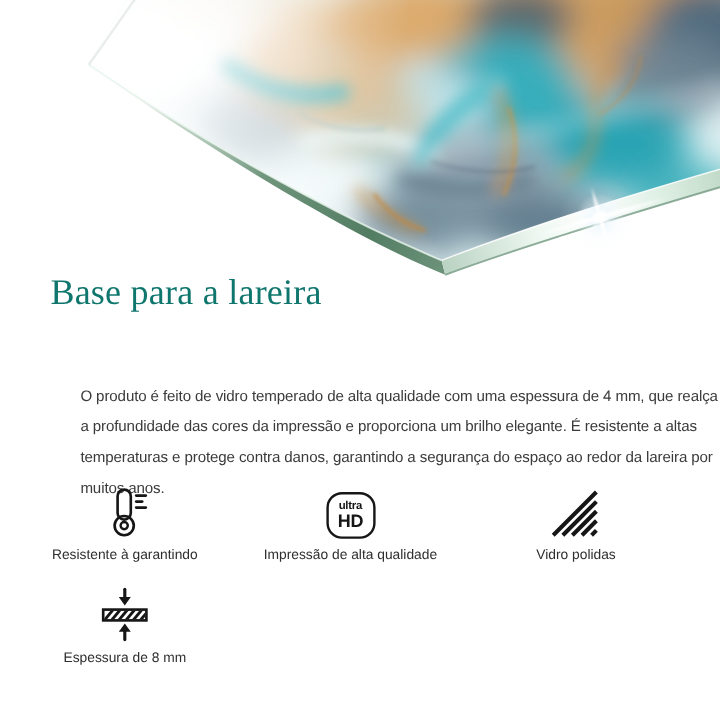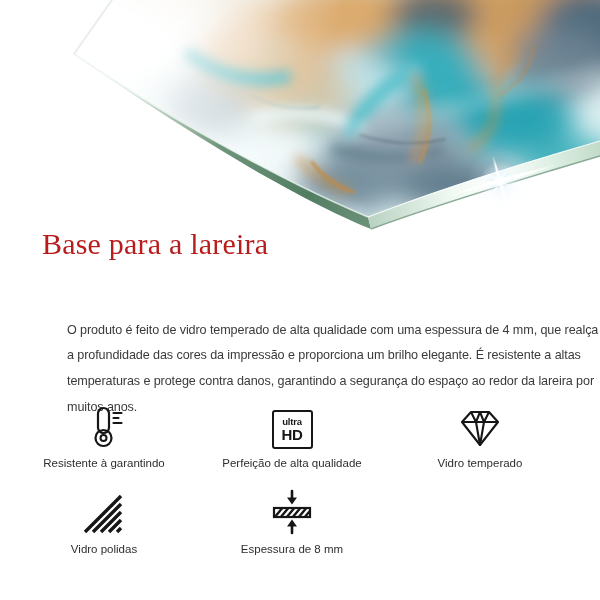--- a/index.html
+++ b/index.html
@@ -4,35 +4,35 @@
 <style>
   html,body{margin:0;padding:0;background:#ffffff;}
   .canvas{
     position:relative;width:600px;height:600px;overflow:hidden;background:#ffffff;
     font-family:"Liberation Sans",sans-serif;
   }
   .hero{position:absolute;top:0;left:0;width:600px;height:232px;display:block;}
   .headline{
     position:absolute;top:226px;left:42px;width:520px;
     font-family:"Liberation Serif","DejaVu Serif",serif;
-    font-weight:400;color:#b91c1c;font-size:30px;line-height:36px;letter-spacing:.2px;
+    font-weight:400;color:#0f766e;font-size:30px;line-height:36px;letter-spacing:.2px;
   }
   .desc{
     position:absolute;top:305px;left:42px;width:540px;
     font-size:12.6px;line-height:25.8px;color:#3a3a3a;letter-spacing:-.1px;margin-left:25px;
   }
   .features{
     position:absolute;top:401px;left:10px;width:580px;
     display:grid;grid-template-columns:repeat(3,188px);row-gap:18px;
   }
   .feature{display:flex;flex-direction:column;align-items:center;}
   .icon-box{height:48px;display:flex;align-items:flex-end;justify-content:center;}
   .feature-label{margin-top:8px;font-size:11.5px;color:#2e2e2e;white-space:nowrap;}
   .uhd{
-    width:37px;height:35px;border:2.5px solid #161616;border-radius:3px;
+    width:37px;height:35px;border:2.5px solid #161616;border-radius:13px;
     display:flex;flex-direction:column;align-items:center;justify-content:center;color:#161616;
   }
   .uhd .t{font-size:9.5px;font-weight:700;line-height:10px;letter-spacing:-.2px;}
   .uhd .b{font-size:15px;font-weight:800;line-height:15px;letter-spacing:-.3px;text-align:center;}
   svg.ic{display:block;}
 </style>
 </head>
 <body>
 
 <div class="canvas">
@@ -173,35 +173,24 @@
       <div class="feature-label">Resistente à garantindo</div>
     </div>
 
     <div class="feature">
       <div class="icon-box">
         <div class="uhd">
           <span class="t">ultra</span>
           <span class="b">HD</span>
         </div>
       </div>
-      <div class="feature-label">Perfeição de alta qualidade</div>
-    </div>
-
-
-    <div class="feature">
-      <div class="icon-box">
-        <svg class="ic" width="46" height="42" viewBox="0 0 46 42" fill="none" stroke="#161616" stroke-width="2.1" stroke-linejoin="round">
-          <polygon points="14,5 32,5 41,15 23,38 5,15"></polygon>
-          <path d="M5,15 H41"></path>
-          <path d="M14,5 L19,15 L23,5 L27,15 L32,5"></path>
-          <path d="M19,15 L23,38 L27,15"></path>
-        </svg>
-      </div>
-      <div class="feature-label">Vidro temperado</div>
-    </div>
+      <div class="feature-label">Impressão de alta qualidade</div>
+    </div>
+
+
 
     <div class="feature">
       <div class="icon-box">
         <svg class="ic" width="44" height="42" viewBox="0 0 44 42" stroke="#161616" stroke-width="3.4" fill="none">
           <path d="M3,39 L39,3"></path>
           <path d="M11,39 L39,11"></path>
           <path d="M19,39 L39,19"></path>
           <path d="M27,39 L39,27"></path>
           <path d="M35,39 L39,35"></path>
         </svg>

